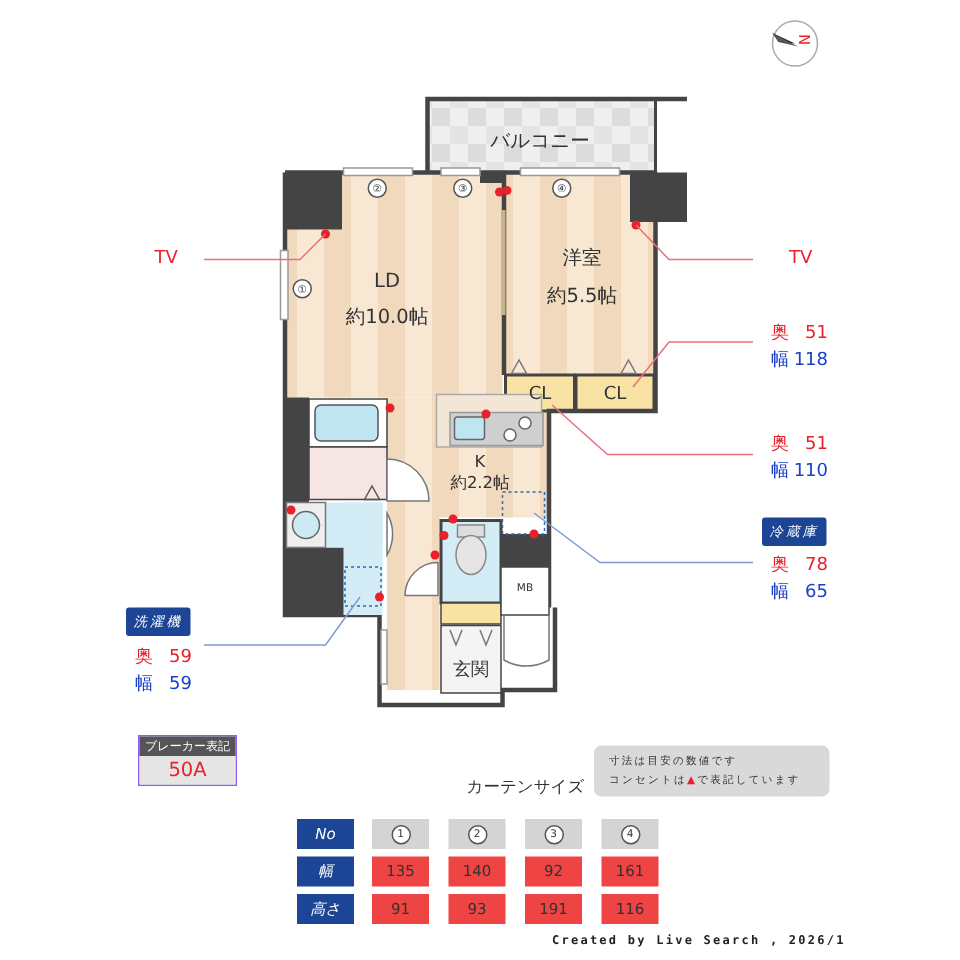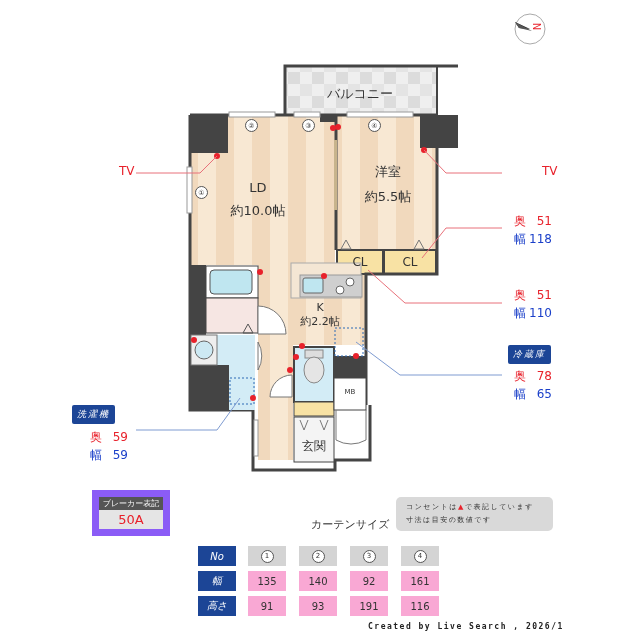--- a/index.html
+++ b/index.html
@@ -3,40 +3,40 @@
 <meta charset="utf-8">
 <style>
   html, body { margin:0; padding:0; background:#ffffff; }
   body { width:640px; height:640px; position:relative; overflow:hidden;
          font-family:"DejaVu Sans", "Liberation Sans", sans-serif; color:#333; }
   .abs { position:absolute; }
   svg.plan { position:absolute; left:0; top:0; }
   .lbl { position:absolute; text-align:center; color:#333; }
   .room-name { font-size:13px; }
   .room-size { font-size:13px; }
-  .tv { position:absolute; color:#e8212b; font-size:12px;margin-left:16px; }
+  .tv { position:absolute; color:#e8212b; font-size:12px; }
   .dim { position:absolute; font-size:12px; line-height:18px; }
   .dim .d-row { white-space:nowrap; }
   .dim .k { color:#e8212b; }
   .dim .w { color:#1a3fc9; }
   .dim .v { display:inline-block; width:26px; text-align:right; }
   .badge { position:absolute; background:#1c4596; color:#fff; font-size:9px;
            padding:3px 5px; border-radius:2px; letter-spacing:2px;font-style:italic; }
-  .breaker { position:absolute; left:92px; top:490px; width:64px; border:7px solid #8b5cf6; }
+  .breaker { position:absolute; left:92px; top:490px; width:64px; border:1px solid #8b5cf6; }
   .breaker .bh { background:#555; color:#fff; font-size:8px; text-align:center; padding:1px 0; }
   .breaker .bv { color:#e8212b; font-size:13px; text-align:center; padding:2px 0; background:#e5e5e5; }
   .note { position:absolute; left:396px; top:497px; width:157px; height:34px; background:#d9d9d9;
           border-radius:5px; font-size:7px; letter-spacing:1.5px; color:#333; padding:4px 0 0 10px; box-sizing:border-box; line-height:13px; }
   .note .tri { color:#e8212b; }
   .ctitle { position:absolute; left:282px; top:517px; font-size:11px; color:#333;margin-left:29px; }
   .ctable { position:absolute; left:198px; top:546px; }
   .ctable .row { display:flex; margin-bottom:5px; }
   .ctable .hd { width:38px; height:20px; background:#1c4596; color:#fff; font-size:10px;
                 display:flex; align-items:center; justify-content:center; margin-right:12px;font-style:italic; }
-  .ctable .cell { width:38px; height:20px; background:#f9a8d4; font-size:10px; color:#333;
+  .ctable .cell { width:38px; height:20px; background:#ef4444; font-size:10px; color:#333;
                   display:flex; align-items:center; justify-content:center; margin-right:13px; }
   .ctable .row.first .cell { background:#d4d4d4; }
   .circ { display:inline-flex; width:11px; height:11px; border:1px solid #555; border-radius:50%;
           font-size:7px; align-items:center; justify-content:center; background:#fff; }
   .credit { position:absolute; left:368px; top:622px; font-family:"DejaVu Sans Mono", monospace;
             font-size:8px; font-weight:bold; letter-spacing:1.5px; color:#222; }
 </style>
 </head>
 <body>
 
@@ -203,34 +203,34 @@
   <div class="d-row k"><span>奥</span><span class="v">51</span></div>
   <div class="d-row w"><span>幅</span><span class="v">110</span></div>
 </div>
 
 <div class="badge" style="left:508px;top:345px;">冷蔵庫</div>
 <div class="dim" style="left:514px;top:367px;">
   <div class="d-row k"><span>奥</span><span class="v">78</span></div>
   <div class="d-row w"><span>幅</span><span class="v">65</span></div>
 </div>
 
-<div class="badge" style="left:72px;top:405px;">洗濯機</div>
+<div class="badge" style="left:84px;top:405px;">洗濯機</div>
 <div class="dim" style="left:90px;top:428px;">
   <div class="d-row k"><span>奥</span><span class="v">59</span></div>
   <div class="d-row w"><span>幅</span><span class="v">59</span></div>
 </div>
 
 <div class="breaker">
   <div class="bh">ブレーカー表記</div>
   <div class="bv">50A</div>
 </div>
 
 <div class="note">
+  <div>寸法は目安の数値です</div>
   <div><span>コンセントは</span><span class="tri">▲</span><span>で表記しています</span></div>
-  <div>寸法は目安の数値です</div>
 </div>
 
 <div class="ctitle">カーテンサイズ</div>
 <div class="ctable">
   <div class="row first">
     <div class="hd">No</div>
     <div class="cell">
         <span class="circ">1</span>
       </div>
     <div class="cell">

